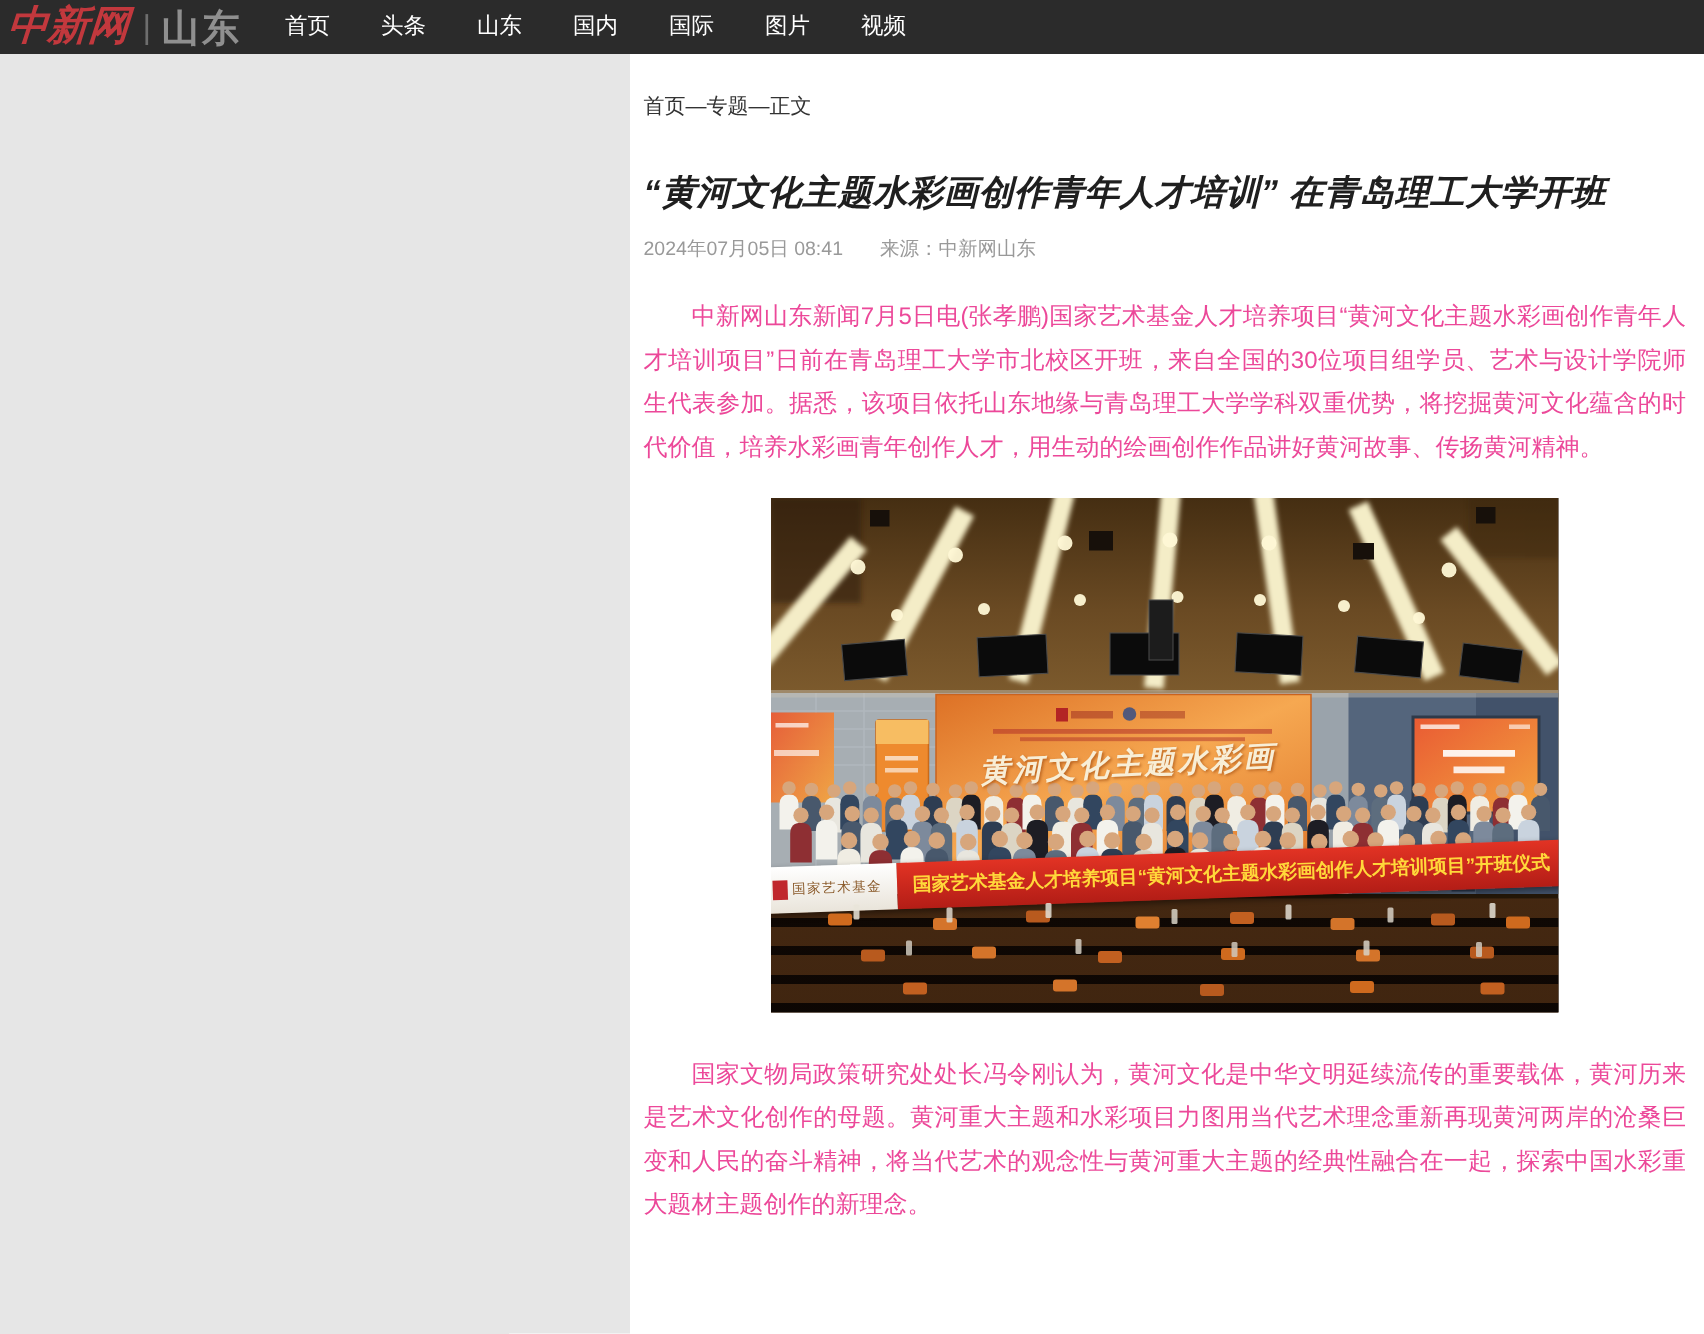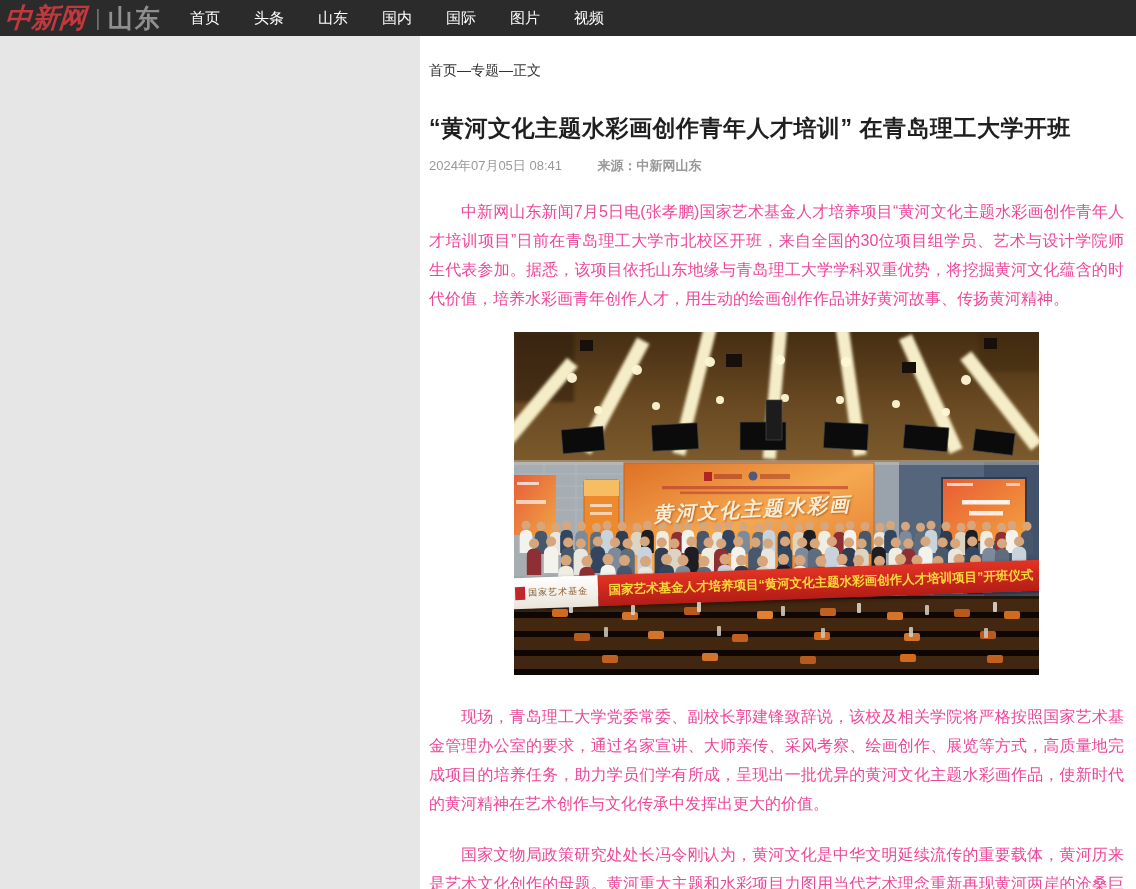--- a/index.html
+++ b/index.html
@@ -26,24 +26,24 @@
     color:#fff; font-size:15px; text-decoration:none; line-height:36px;
     padding:0 17px; white-space:nowrap;
   }
   
   .layout { display:flex; height:866px; }
   .left-panel { width:420px; background:#e6e6e6; }
   .content { flex:1; background:#fff; padding:0 12px 0 9px; }
   .breadcrumb { margin-top:26px; font-size:14px; color:#333; }
   .article-title {
     margin:34px 0 0; font-size:23px; font-weight:bold; color:#1f1f1f;
-    letter-spacing:0.5px; line-height:28px;
+    letter-spacing:0.5px; line-height:28px;font-style:italic;
   }
   .meta { margin-top:15px; font-size:13px; color:#999; }
-  .meta .src { margin-left:32px;font-weight:bold; }
+  .meta .src { margin-left:21px; }
   .para {
     font-size:16px; line-height:29px; color:#ec4899; text-indent:2em;
     margin:22px 0 0; text-align:justify;
   }
   
   .photo {
     width:525px; height:343px; margin:19px auto 27px; position:relative;
     overflow:hidden; background:#241708;
   }
   .photo svg.scene { position:absolute; left:0; top:0; }
@@ -346,16 +346,15 @@
           <span class="pbanner-left-text">国家艺术基金</span>
         </div>
         <div class="pbanner-red">国家艺术基金人才培养项目“黄河文化主题水彩画创作人才培训项目”开班仪式</div>
       </div>
 
       <div class="seats"></div>
       <div class="seat-items"></div>
       <div class="bottles"></div>
     </figure>
 
-    <p class="para">现场，青岛理工大学党委常委、副校长郭建锋致辞说，该校及相关学院将严格按照国家艺术基金管理办公室的要求，通过名家宣讲、大师亲传、采风考察、绘画创作、展览等方式，高质量地完成项目的培养任务，助力学员们学有所成，呈现出一批优异的黄河文化主题水彩画作品，使新时代的黄河精神在艺术创作与文化传承中发挥出更大的价值。</p>
     <p class="para">国家文物局政策研究处处长冯令刚认为，黄河文化是中华文明延续流传的重要载体，黄河历来是艺术文化创作的母题。黄河重大主题和水彩项目力图用当代艺术理念重新再现黄河两岸的沧桑巨变和人民的奋斗精神，将当代艺术的观念性与黄河重大主题的经典性融合在一起，探索中国水彩重大题材主题创作的新理念。</p>
   </main>
 </div>
 
 </body></html>

